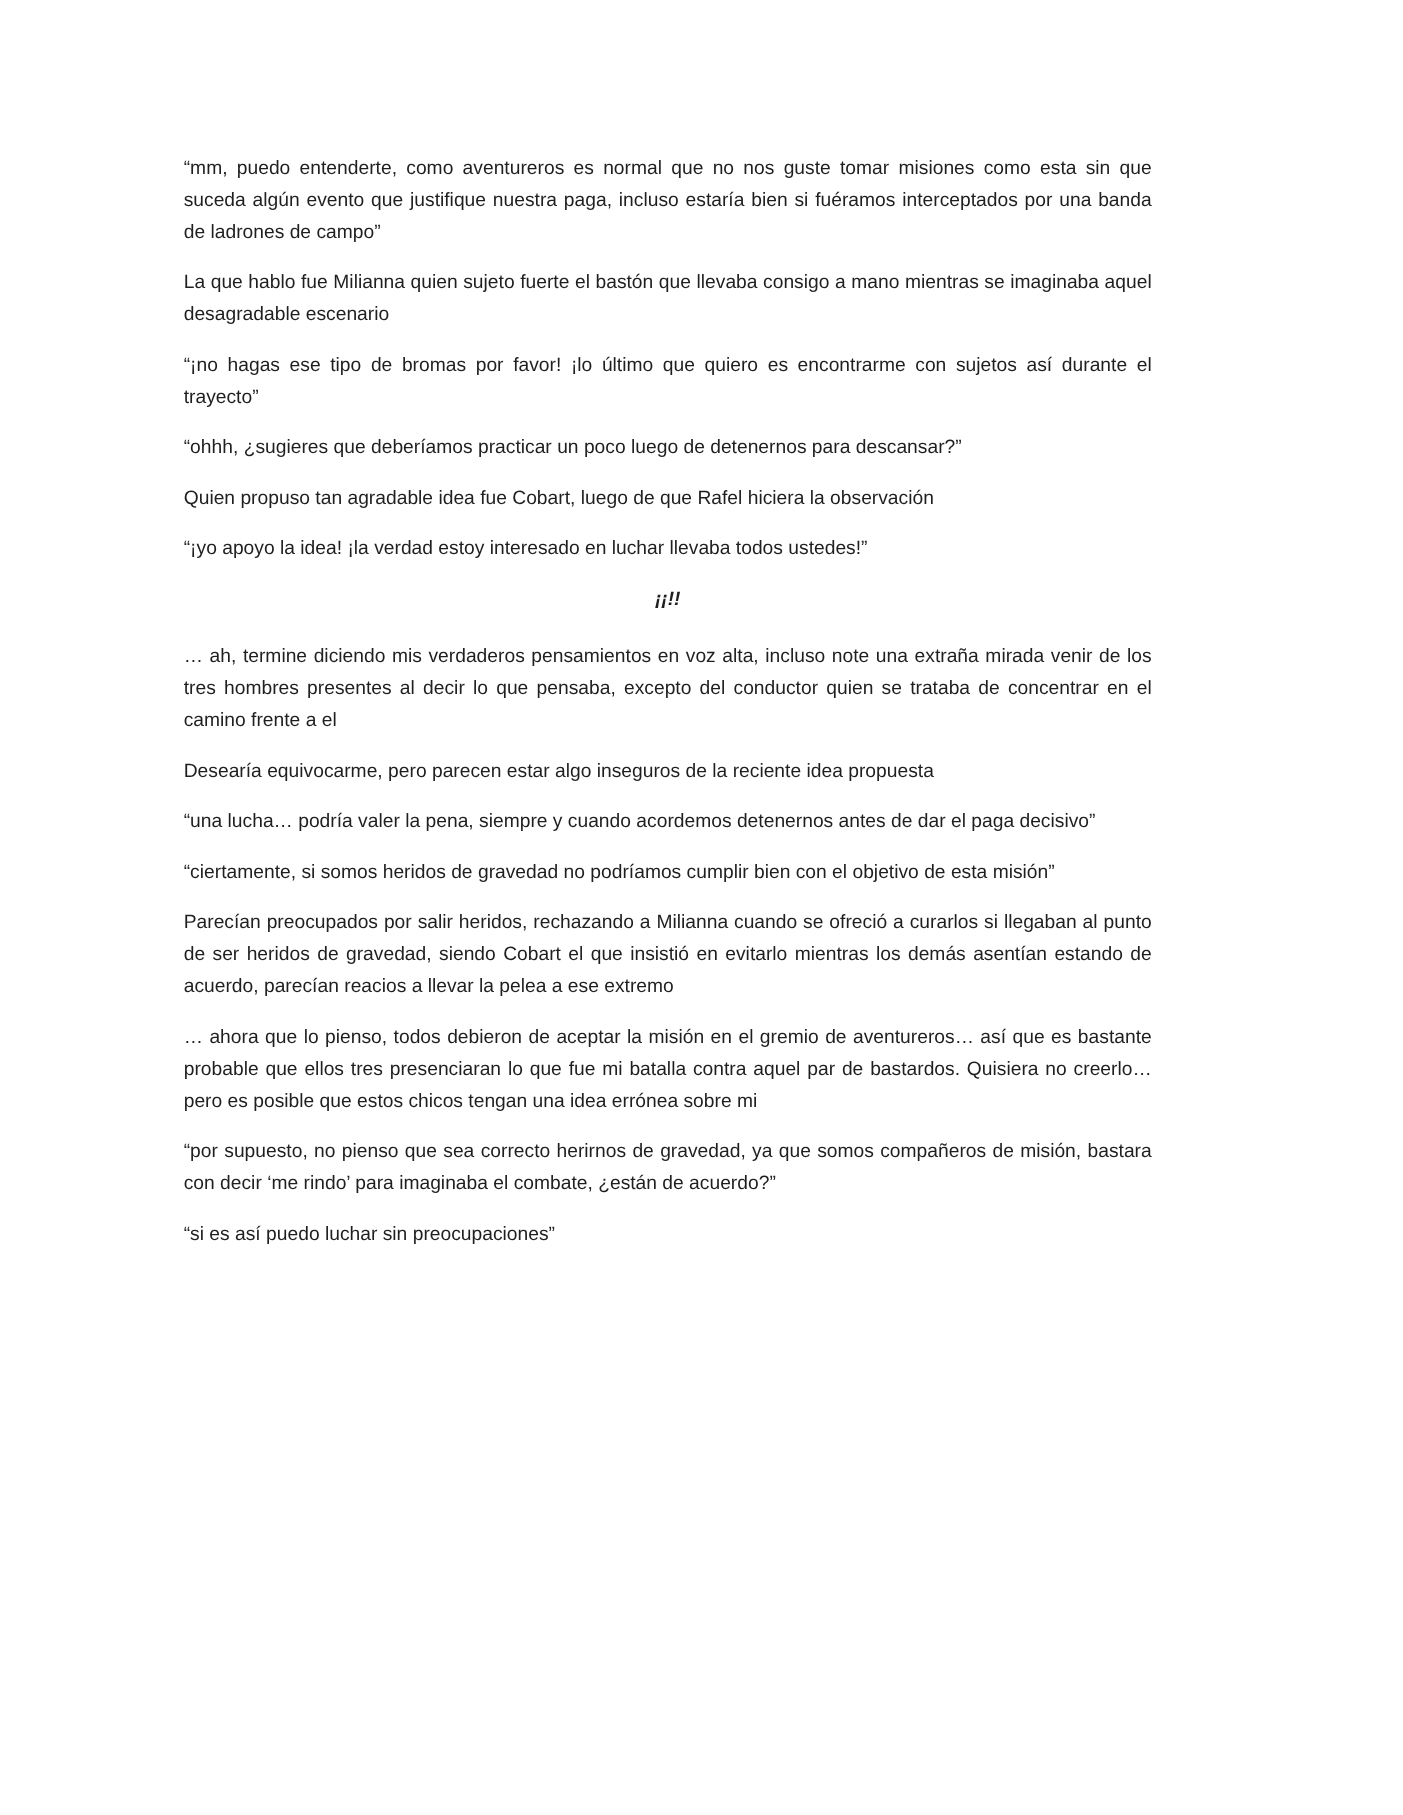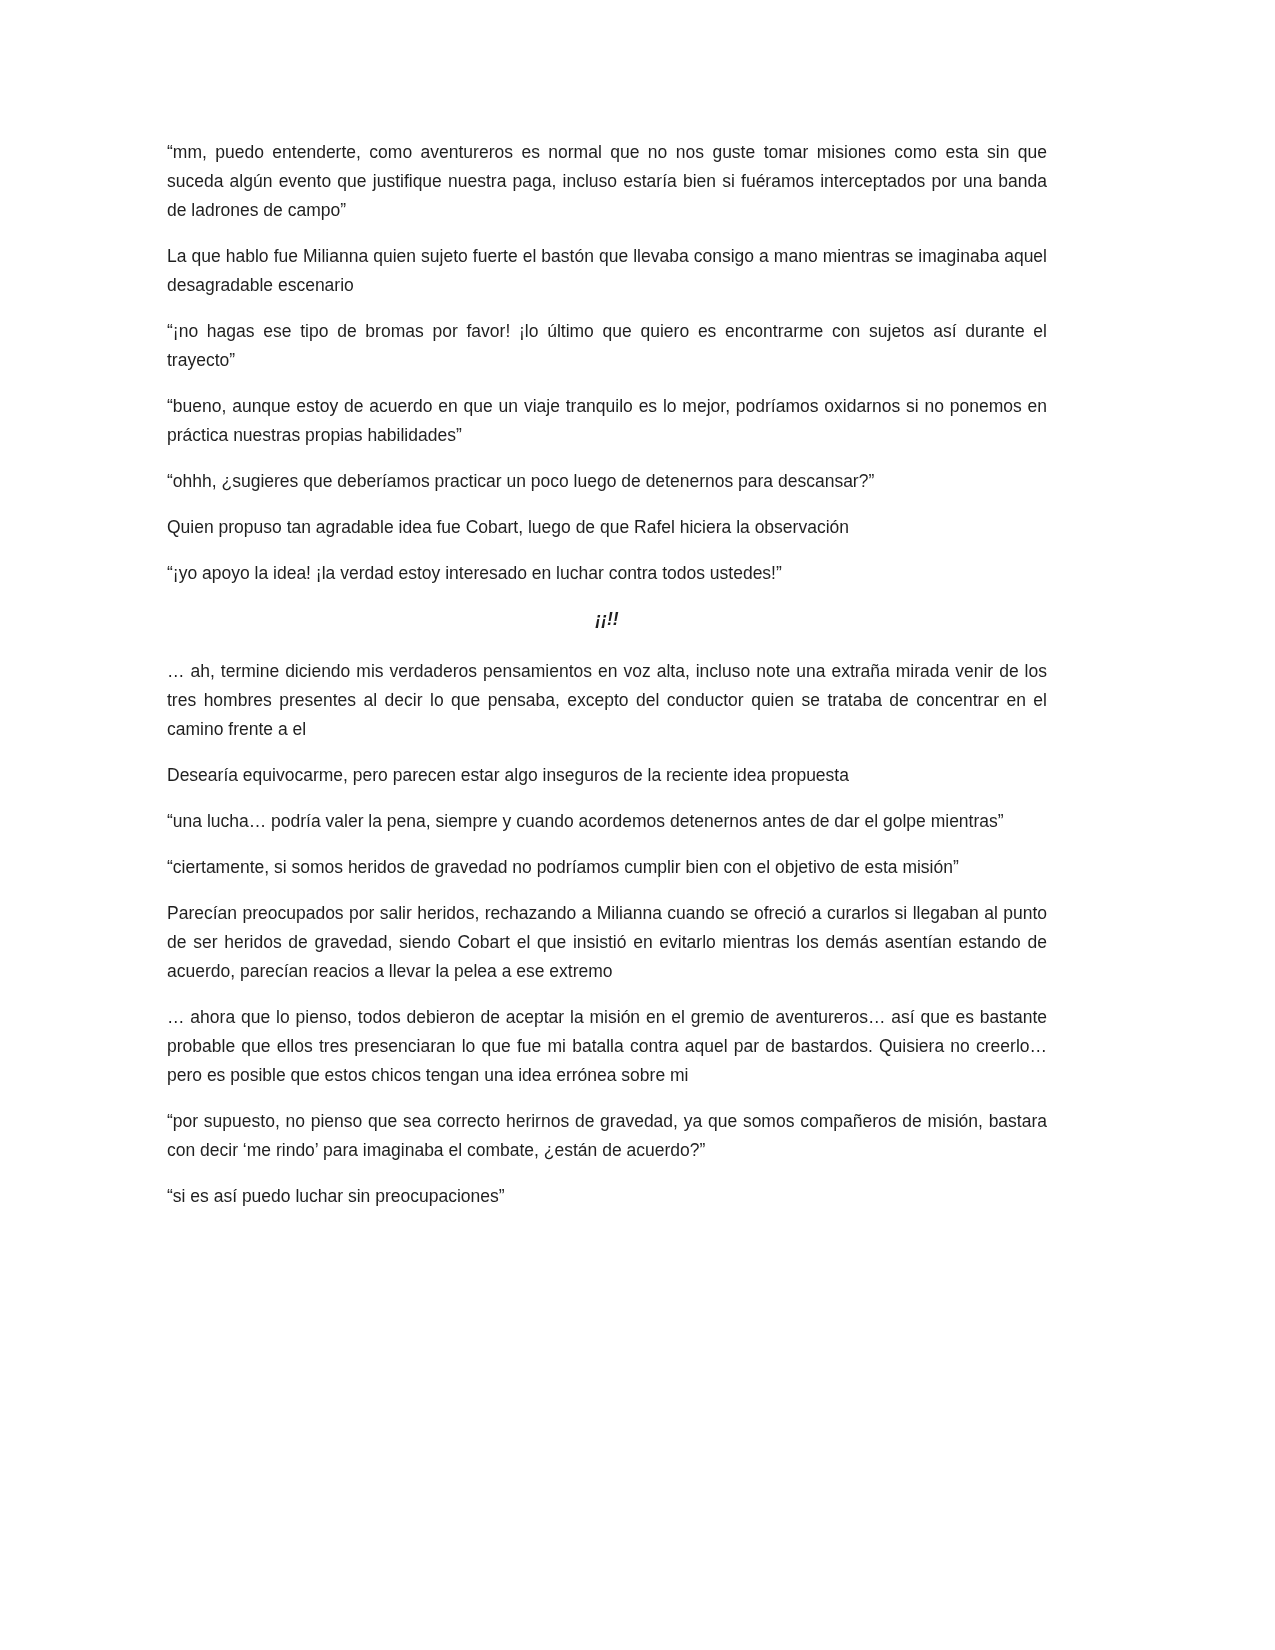--- a/index.html
+++ b/index.html
@@ -39,28 +39,27 @@
   }
 </style>
 </head>
 <body>
 
 <div class="page">
   <div class="content">
     <p class="para">“mm, puedo entenderte, como aventureros es normal que no nos guste tomar misiones como esta sin que suceda algún evento que justifique nuestra paga, incluso estaría bien si fuéramos interceptados por una banda de ladrones de campo”</p>
     <p class="para">La que hablo fue Milianna quien sujeto fuerte el bastón que llevaba consigo a mano mientras se imaginaba aquel desagradable escenario</p>
     <p class="para">“¡no hagas ese tipo de bromas por favor! ¡lo último que quiero es encontrarme con sujetos así durante el trayecto”</p>
-    <p class="para">“bueno, aunque estoy de acuerdo en que un viaje tranquilo es lo mejor, podríamos oxidarnos si no ponemos en práctica nuestras propias habilidades”</p>
     <p class="para">“ohhh, ¿sugieres que deberíamos practicar un poco luego de detenernos para descansar?”</p>
     <p class="para">Quien propuso tan agradable idea fue Cobart, luego de que Rafel hiciera la observación</p>
-    <p class="para">“¡yo apoyo la idea! ¡la verdad estoy interesado en luchar contra todos ustedes!”</p>
+    <p class="para">“¡yo apoyo la idea! ¡la verdad estoy interesado en luchar llevaba todos ustedes!”</p>
     <p class="divider">¡¡!!</p>
     <p class="para">… ah, termine diciendo mis verdaderos pensamientos en voz alta, incluso note una extraña mirada venir de los tres hombres presentes al decir lo que pensaba, excepto del conductor quien se trataba de concentrar en el camino frente a el</p>
     <p class="para">Desearía equivocarme, pero parecen estar algo inseguros de la reciente idea propuesta</p>
-    <p class="para">“una lucha… podría valer la pena, siempre y cuando acordemos detenernos antes de dar el golpe mientras”</p>
+    <p class="para">“una lucha… podría valer la pena, siempre y cuando acordemos detenernos antes de dar el paga decisivo”</p>
     <p class="para">“ciertamente, si somos heridos de gravedad no podríamos cumplir bien con el objetivo de esta misión”</p>
     <p class="para">Parecían preocupados por salir heridos, rechazando a Milianna cuando se ofreció a curarlos si llegaban al punto de ser heridos de gravedad, siendo Cobart el que insistió en evitarlo mientras los demás asentían estando de acuerdo, parecían reacios a llevar la pelea a ese extremo</p>
     <p class="para">… ahora que lo pienso, todos debieron de aceptar la misión en el gremio de aventureros… así que es bastante probable que ellos tres presenciaran lo que fue mi batalla contra aquel par de bastardos. Quisiera no creerlo… pero es posible que estos chicos tengan una idea errónea sobre mi</p>
     <p class="para">
       <span>“por supuesto, no pienso que sea correcto herirnos de gravedad, ya que somos compañeros de misión, bastara con decir ‘</span><span class="italic">me rindo</span><span>’ para imaginaba el combate, ¿están de acuerdo?”</span>
     </p>
     <p class="para">“si es así puedo luchar sin preocupaciones”</p>
   </div>
 </div>
 

